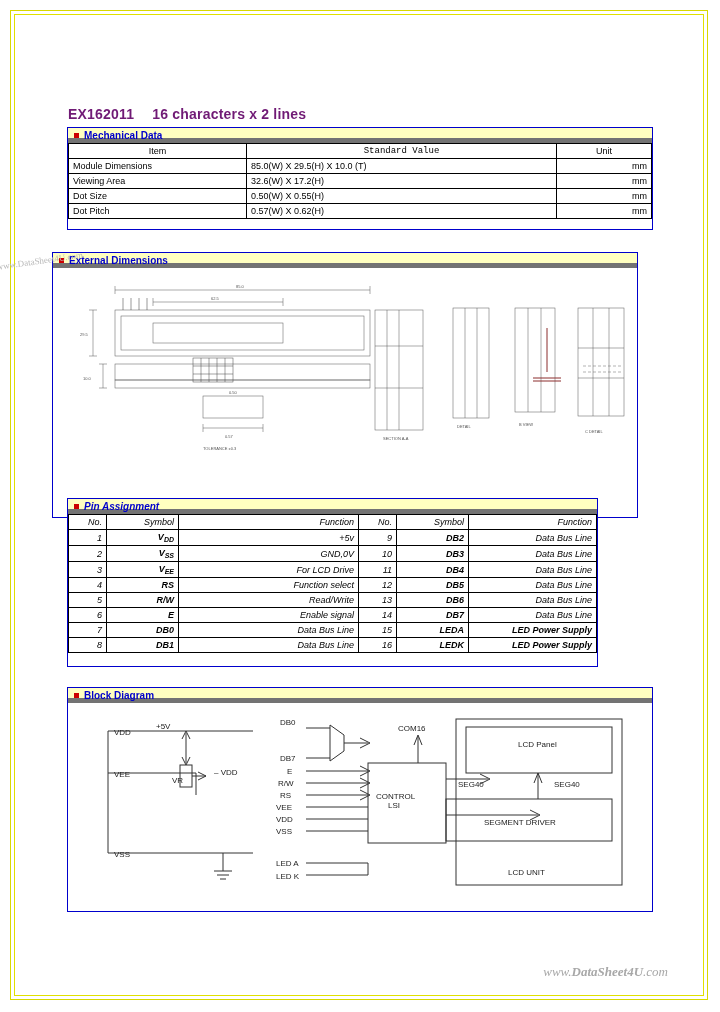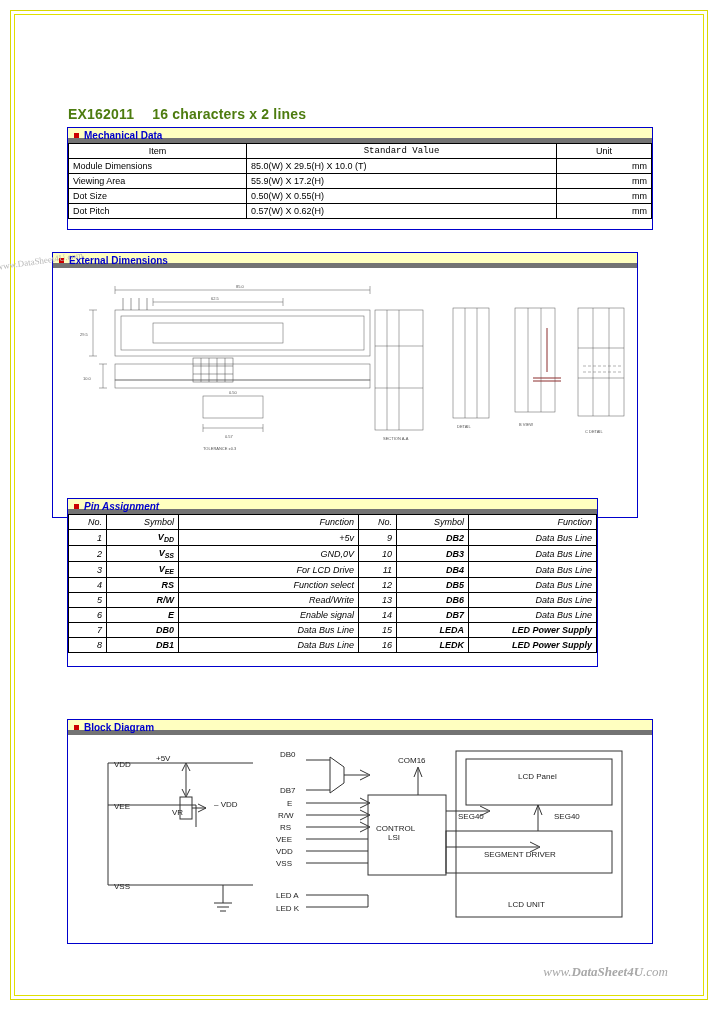--- a/index.html
+++ b/index.html
@@ -39,21 +39,21 @@
     height: 1012px;
   }
 
   
   .doc-title {
     position: absolute;
     left: 68px;
     top: 106px;
     font-size: 14px;
     font-weight: bold;
-    color: #4d7c0f;
+    color: #701a75;
     letter-spacing: 0.2px;
   }
   .doc-title .model { margin-right: 18px; }
 
   
   .section {
     position: absolute;
     border: 1px solid #0000cc;
     box-sizing: border-box;
     background: #ffffff;
@@ -167,21 +167,21 @@
         <th class="c2">Standard Value</th>
         <th>Unit</th>
       </tr>
       <tr>
         <td class="lbl">Module Dimensions</td>
         <td class="val">85.0(W) X 29.5(H) X 10.0 (T)</td>
         <td class="unit">mm</td>
       </tr>
       <tr>
         <td class="lbl">Viewing Area</td>
-        <td class="val">55.9(W) X 17.2(H)</td>
+        <td class="val">32.6(W) X 17.2(H)</td>
         <td class="unit">mm</td>
       </tr>
       <tr>
         <td class="lbl">Dot Size</td>
         <td class="val">0.50(W) X 0.55(H)</td>
         <td class="unit">mm</td>
       </tr>
       <tr>
         <td class="lbl">Dot Pitch</td>
         <td class="val">0.57(W) X 0.62(H)</td>
@@ -361,21 +361,21 @@
         <td class="b">DB1</td>
         <td>Data Bus Line</td>
         <td>16</td>
         <td class="b">LEDK</td>
         <td class="b">LED Power Supply</td>
       </tr>
     </tbody>
       </table>
   </div>
 
-  <div class="section" style="left:67px; top:687px; width:586px; height:225px;margin-top:32px;">
+  <div class="section" style="left:67px; top:687px; width:586px; height:225px;">
     <div class="section-header">
       <span class="sq"></span><span>Block Diagram</span>
     </div>
     <div class="drawing">
       <svg width="584" height="208" viewBox="0 0 584 208" xmlns="http://www.w3.org/2000/svg">
         <g stroke="#333" stroke-width="1" fill="none">
 
           <line x1="40" y1="28" x2="185" y2="28"></line>
           <line x1="40" y1="28" x2="40" y2="150"></line>
           <line x1="40" y1="70" x2="128" y2="70"></line>

